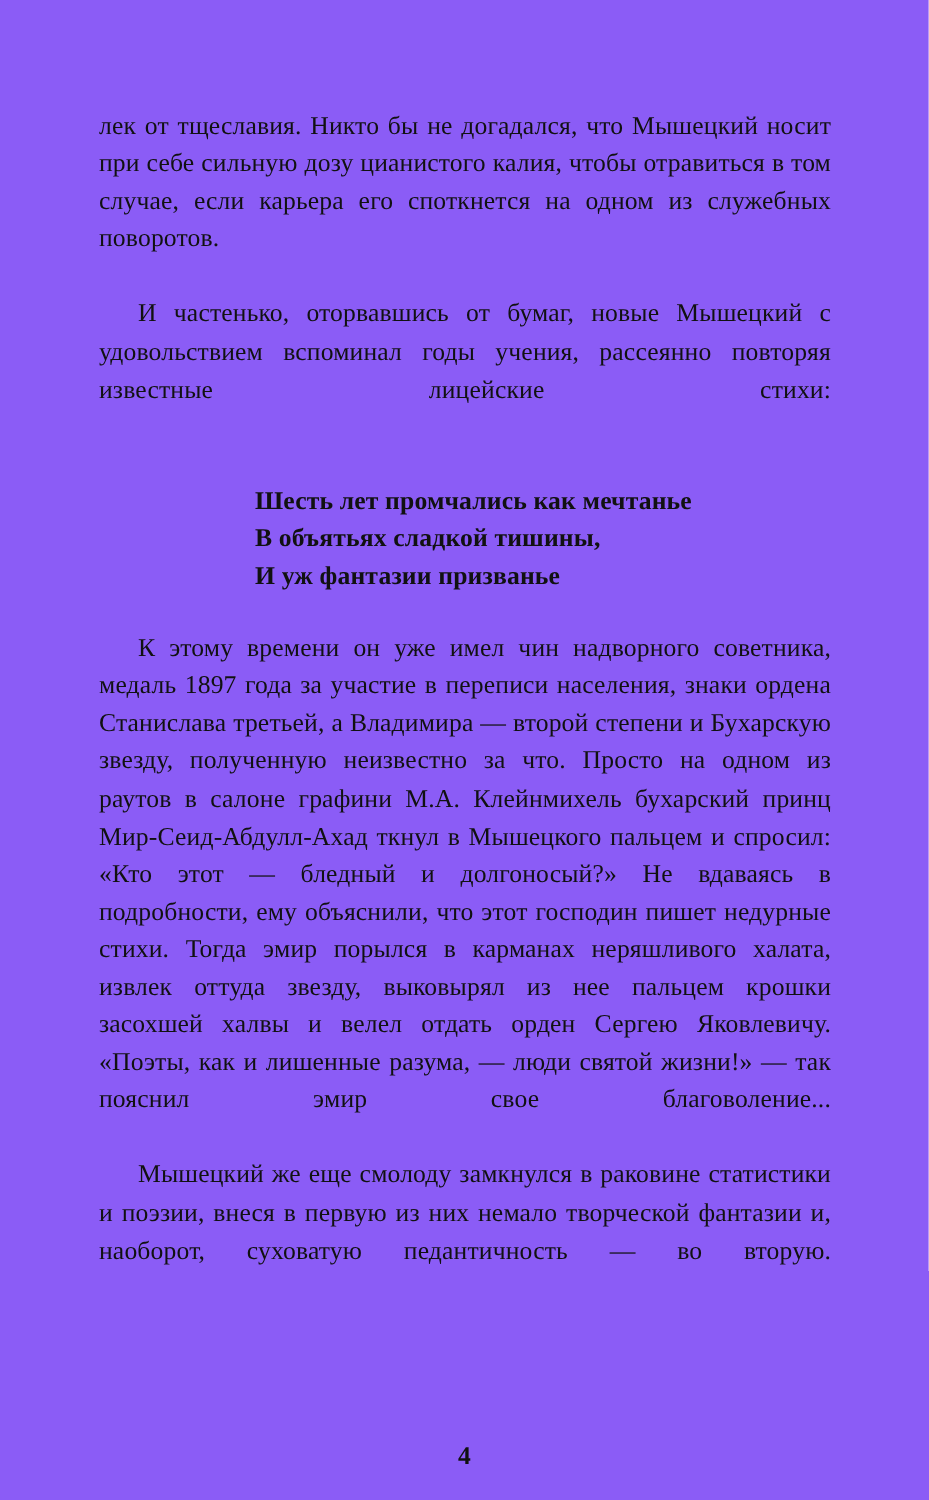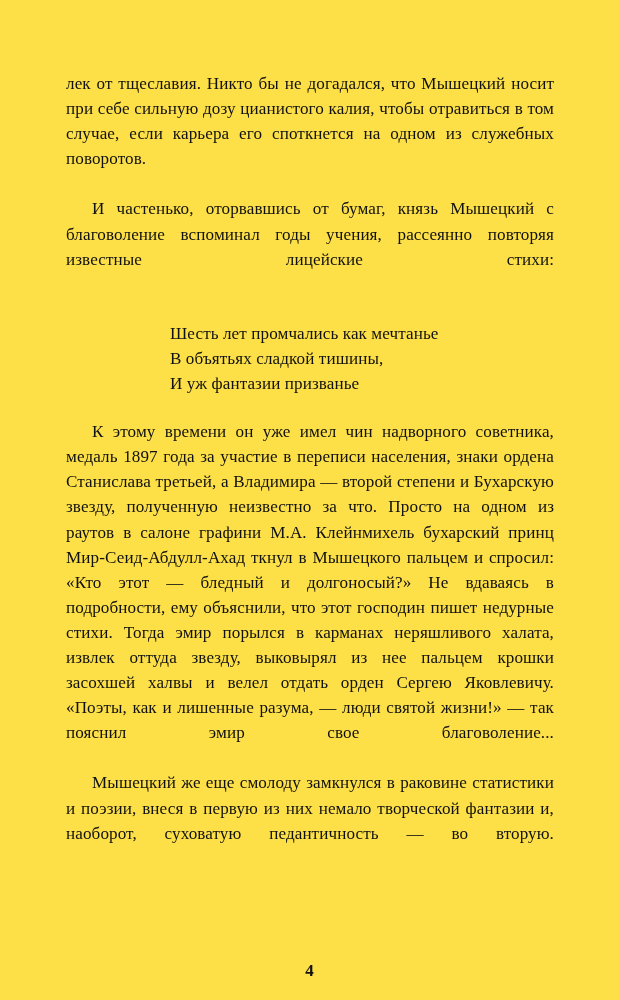--- a/index.html
+++ b/index.html
@@ -17,21 +17,21 @@
     color: #111111;
     -webkit-font-smoothing: antialiased;
   }
 
   .page {
     position: absolute;
     left: 0;
     top: 0;
     width: 619px;
     height: 1000px;
-    background: #fde047;
+    background: #8b5cf6;
   }
 
   .text-column {
     position: absolute;
     left: 66px;
     top: 71px;
     width: 488px;
   }
 
   p.para {
@@ -59,20 +59,21 @@
 
   .verse {
     margin: 0;
     padding: 0;
     list-style: none;
   }
 
   .verse-block {
     margin: 24px 0 23px 0;
     padding-left: 104px;
+    font-weight: bold;
   }
 
   .verse li {
     font-size: 17.1px;
     line-height: 25.1px;
     text-align: left;
     white-space: nowrap;
     letter-spacing: 0.1px;
   }
 
@@ -90,21 +91,21 @@
 </style>
 </head>
 <body>
 
 <div class="page">
 
   <div class="text-column">
 
     <p class="para no-indent">лек от тщеславия. Никто бы не догадался, что Мышецкий носит при себе сильную дозу цианистого калия, чтобы отравиться в том случае, если карьера его споткнется на одном из служебных поворотов.</p>
 
-    <p class="para">И частенько, оторвавшись от бумаг, князь Мышецкий с благоволение вспоминал годы учения, рассеянно повторяя известные лицейские стихи:</p>
+    <p class="para">И частенько, оторвавшись от бумаг, новые Мышецкий с удовольствием вспоминал годы учения, рассеянно повторяя известные лицейские стихи:</p>
 
     <div class="verse-block">
       <ul class="verse">
         <li>Шесть лет промчались как мечтанье</li>
         <li>В объятьях сладкой тишины,</li>
         <li>И уж фантазии призванье</li>
       </ul>
     </div>
 
     <p class="para">К этому времени он уже имел чин надворного советника, медаль 1897 года за участие в переписи населения, знаки ордена Станислава третьей, а Владимира — второй степени и Бухарскую звезду, полученную неизвестно за что. Просто на одном из раутов в салоне графини М.А. Клейнмихель бухарский принц Мир-Сеид-Абдулл-Ахад ткнул в Мышецкого пальцем и спросил: «Кто этот — бледный и долгоносый?» Не вдаваясь в подробности, ему объяснили, что этот господин пишет недурные стихи. Тогда эмир порылся в карманах неряшливого халата, извлек оттуда звезду, выковырял из нее пальцем крошки засохшей халвы и велел отдать орден Сергею Яковлевичу. «Поэты, как и лишенные разума, — люди святой жизни!» — так пояснил эмир свое благоволение...</p>

